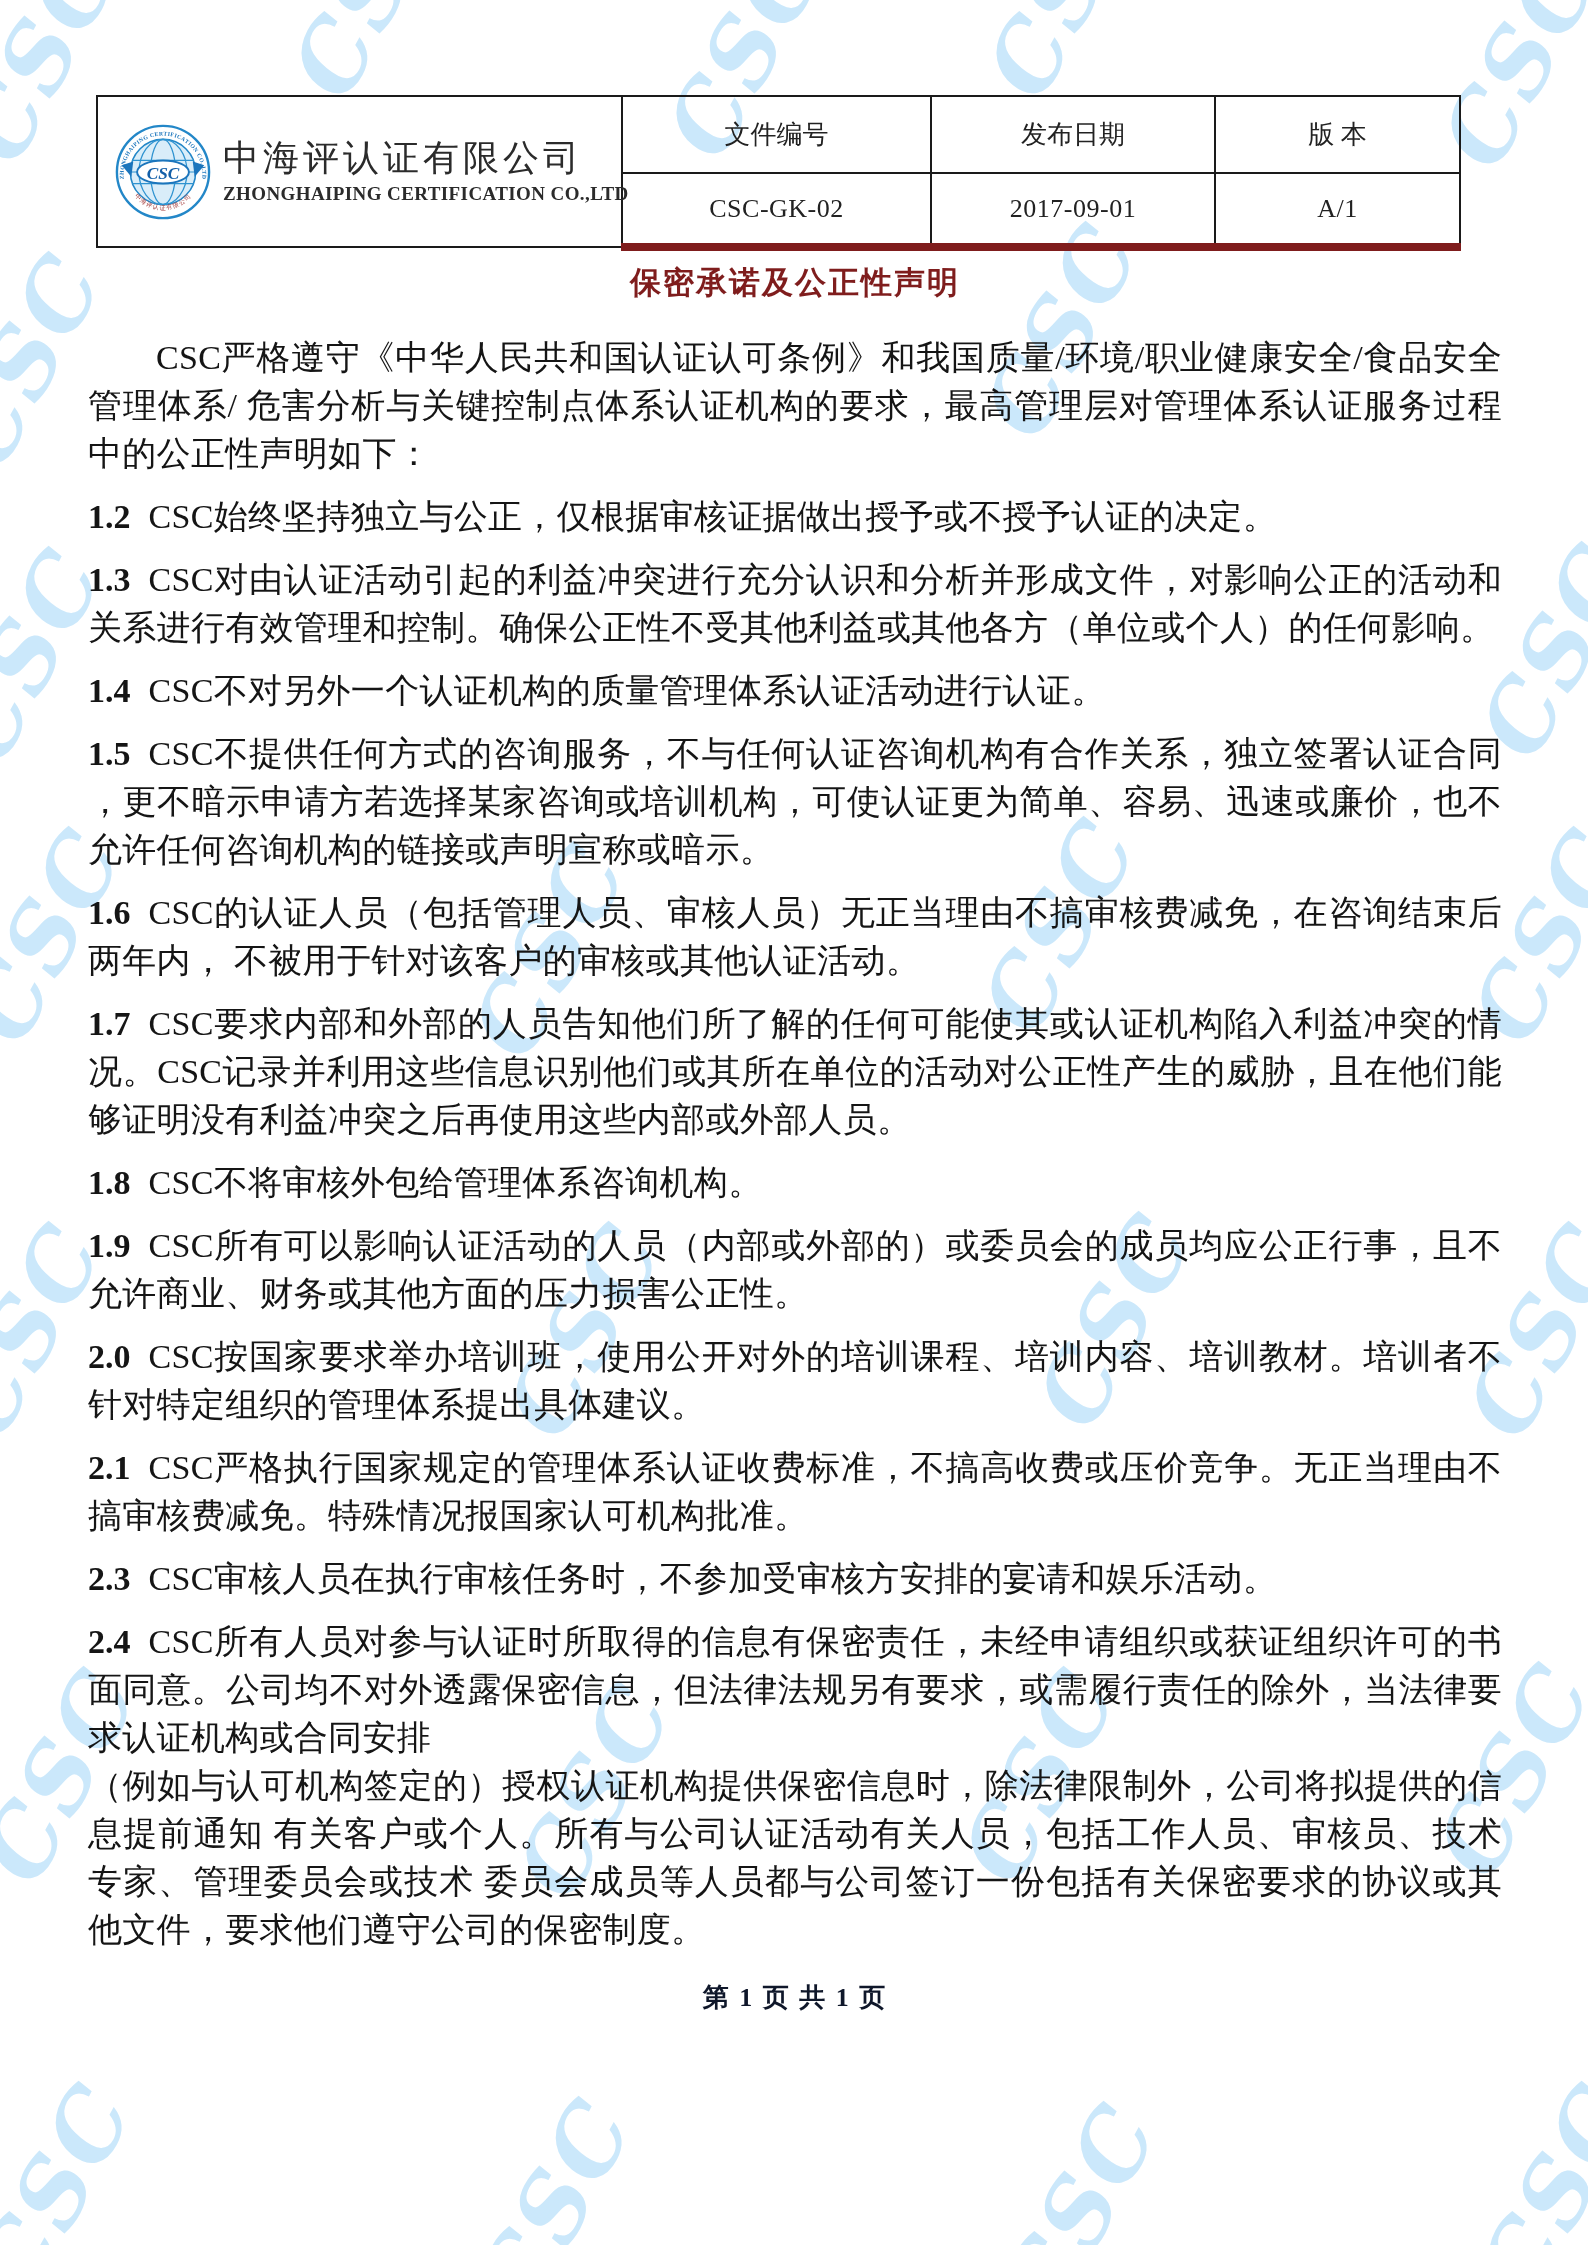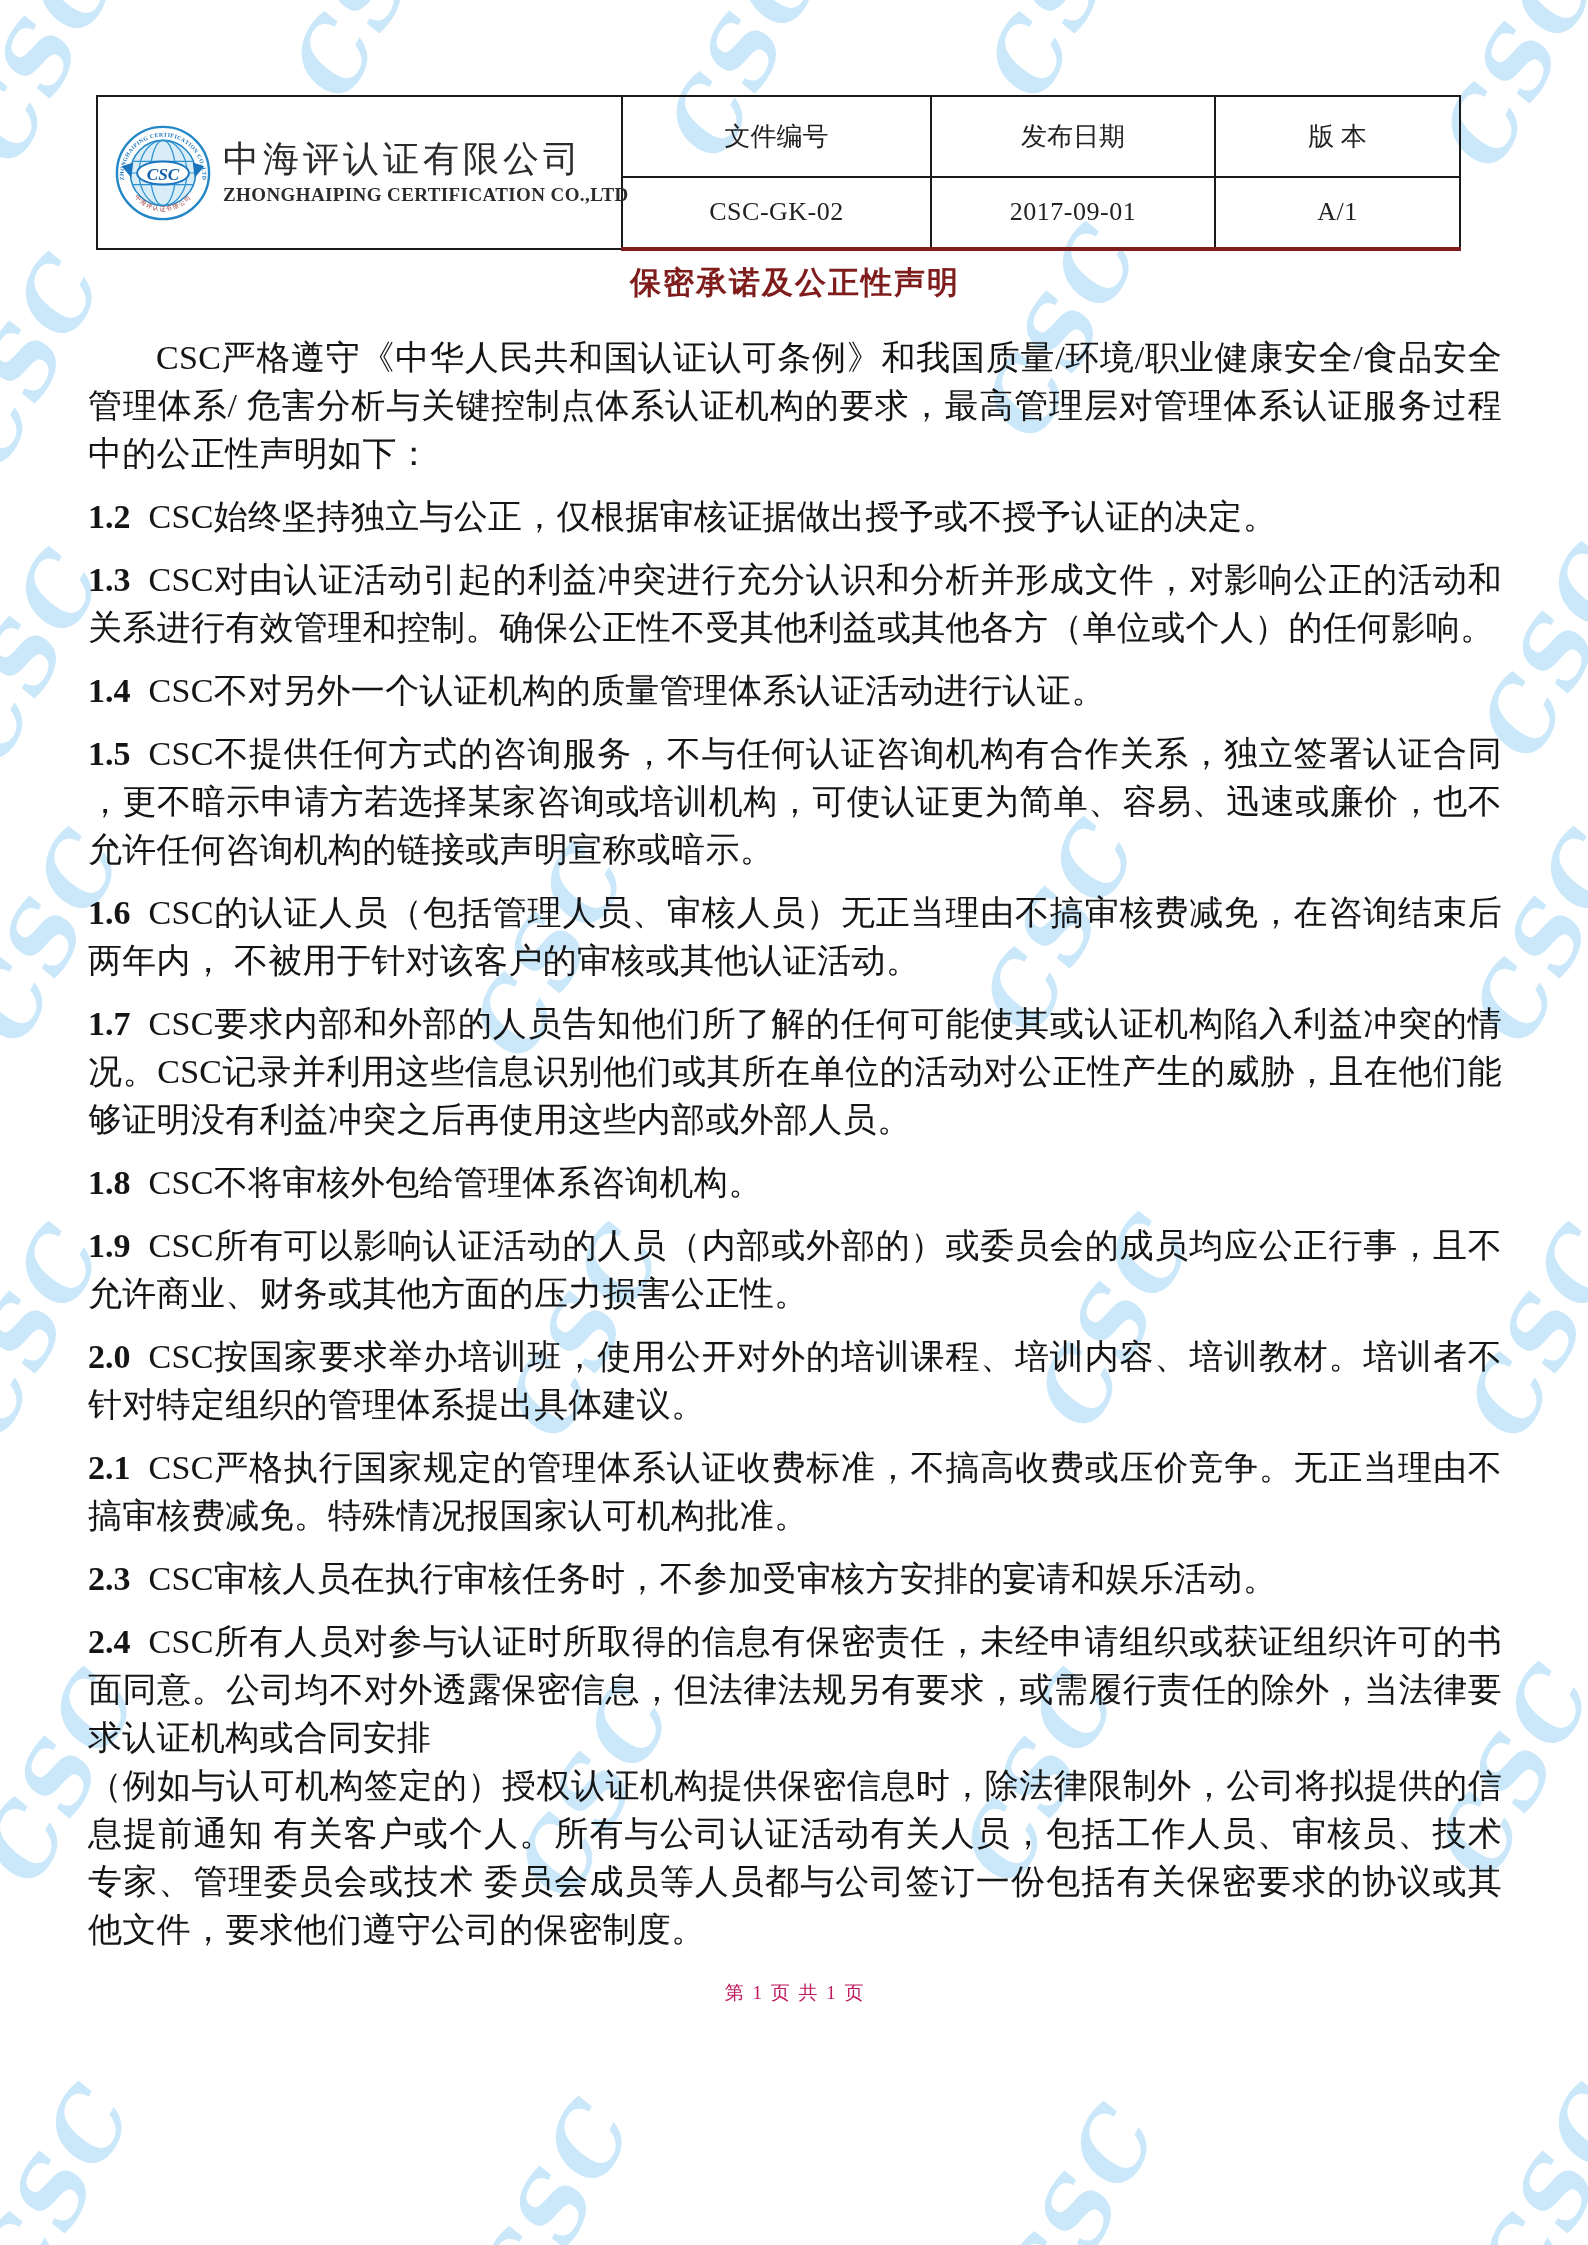--- a/index.html
+++ b/index.html
@@ -27,21 +27,21 @@
   .hdr-table{
     position:absolute;left:96px;top:95px;
     width:1347px;height:156px;
     border-collapse:collapse;table-layout:fixed;
   }
   .hdr-table td{
     border:2px solid #1a1a1a;
     text-align:center;vertical-align:middle;
     font-size:26px;color:#222;
   }
-  .hdr-table tr:last-child td{border-bottom:4px solid #7f1d1d;}
+  .hdr-table tr:last-child td{border-bottom:8px solid #7f1d1d;}
   td.logo-cell{width:521px;text-align:left;}
   td.c2{width:305px;margin-top:20px;} td.c3{width:280px;} td.c4{width:241px;}
   .hdr-value{font-size:27px;letter-spacing:0.5px;}
   .logo-wrap{display:flex;align-items:center;gap:12px;padding:8px 6px 8px 16px;}
   .logo-svg{flex:0 0 auto;}
   .co-names{display:flex;flex-direction:column;line-height:1.15;}
   .co-cn{
     font-size:36px;font-weight:500;color:#2b2b2b;
     letter-spacing:4px;white-space:nowrap;
   }
@@ -62,22 +62,22 @@
     text-align:justify;text-align-last:left;
     margin:15px 0 0 0;white-space:pre-wrap;
     letter-spacing:0.3px;
   }
   .intro{text-indent:2em;margin-top:22px;}
   .clause .clause-num{
     font-weight:bold;font-style:normal;
     padding-right:18px;letter-spacing:0;
   }
   .doc-footer{
-    text-align:center;font-size:19px;color:#be185d;
-    margin-top:26px;letter-spacing:2px;
+    text-align:center;font-size:26px;color:#0f172a;
+    margin-top:26px;letter-spacing:2px;font-weight:bold;
   }
 </style>
 </head>
 <body>
 
 <div class="page">
 
   <div class="wm-layer">
       <span class="wm" style="left: 40px; top: 55px; color: rgb(203, 232, 251);">CSC</span>
       <span class="wm" style="left: 370px; top: -10px; color: rgb(203, 232, 251);">CSC</span>

